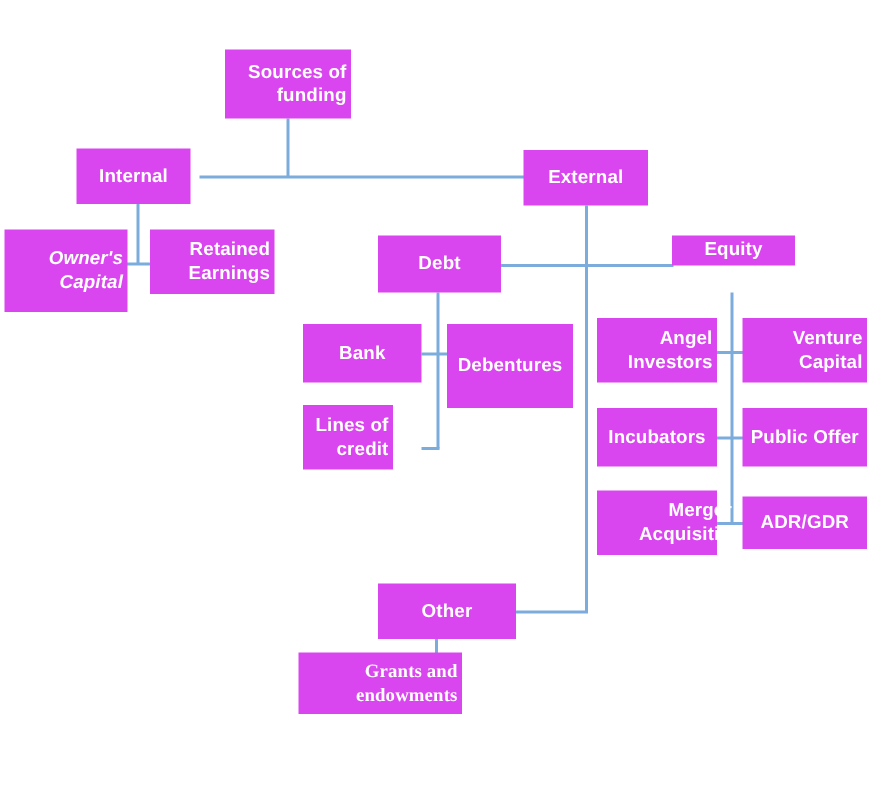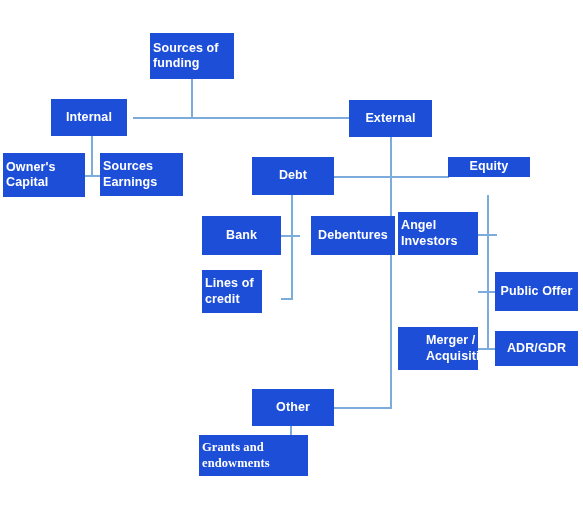--- a/index.html
+++ b/index.html
@@ -11,26 +11,26 @@
     position: relative;
     width: 583px;
     height: 524px;
     background: #ffffff;
     overflow: hidden;
     font-family: "Liberation Sans", sans-serif;
   }
   .node {
     position: absolute;
     box-sizing: border-box;
-    background: #1d4ed8;
+    background: #d946ef;
     color: #ffffff;
     display: flex;
     align-items: center;
     justify-content: center;
-    text-align: left;
+    text-align: right;
     font-size: 12.5px;
     font-weight: bold;
     line-height: 1.22;
     letter-spacing: 0.1px;
     padding: 0 3px;
     z-index: 2;
   }
   .conn {
     position: absolute;
     background: #7cacdb;
@@ -67,41 +67,43 @@
 
   <div class="conn v" style="left:290px; top:426px; height:45px;"></div>
   <div class="conn h" style="left:283px; top:469px; width:10px;"></div>
 
   <div class="node" style="left:150px; top:33px; width:84px; height:46px;">Sources of funding</div>
 
   <div class="node" style="left:51px; top:99px; width:76px; height:37px;">Internal</div>
 
   <div class="node" style="left:349px; top:100px; width:83px; height:37px;">External</div>
 
-  <div class="node" style="left:3px; top:153px; width:82px; height:44px;">Owner's Capital</div>
+  <div class="node" style="left:3px; top:153px; width:82px; height:55px;font-style:italic;">Owner's Capital</div>
 
-  <div class="node" style="left:100px; top:153px; width:83px; height:43px;">Sources Earnings</div>
+  <div class="node" style="left:100px; top:153px; width:83px; height:43px;">Retained Earnings</div>
 
   <div class="node" style="left:252px; top:157px; width:82px; height:38px;">Debt</div>
 
   <div class="node" style="left:448px; top:157px; width:82px; height:20px;">Equity</div>
 
   <div class="node" style="left:202px; top:216px; width:79px; height:39px;">Bank</div>
 
-  <div class="node" style="left:311px; top:216px; width:84px; height:39px;">Debentures</div>
+  <div class="node" style="left:298px; top:216px; width:84px; height:56px;">Debentures</div>
 
   <div class="node" style="left:202px; top:270px; width:60px; height:43px;">Lines of credit</div>
 
   <div class="node" style="left:398px; top:212px; width:80px; height:43px;">Angel Investors</div>
 
+  <div class="node" style="left:495px; top:212px; width:83px; height:43px;">Venture Capital</div>
 
+  <div class="node" style="left:398px; top:272px; width:80px; height:39px;">Incubators</div>
 
   <div class="node" style="left:495px; top:272px; width:83px; height:39px;">Public Offer</div>
 
   <div class="node" style="left:398px; top:327px; width:80px; height:43px;padding-left:48px;">Merger / Acquisition</div>
 
   <div class="node" style="left:495px; top:331px; width:83px; height:35px;">ADR/GDR</div>
 
-  <div class="node" style="left:252px; top:389px; width:82px; height:37px;">Other</div>
+  <div class="node" style="left:252px; top:389px; width:92px; height:37px;">Other</div>
 
   <div class="node" style="left:199px; top:435px; width:109px; height:41px;font-family:Liberation Serif, serif;">Grants and endowments</div>
 
 </div>
 
 </body></html>

